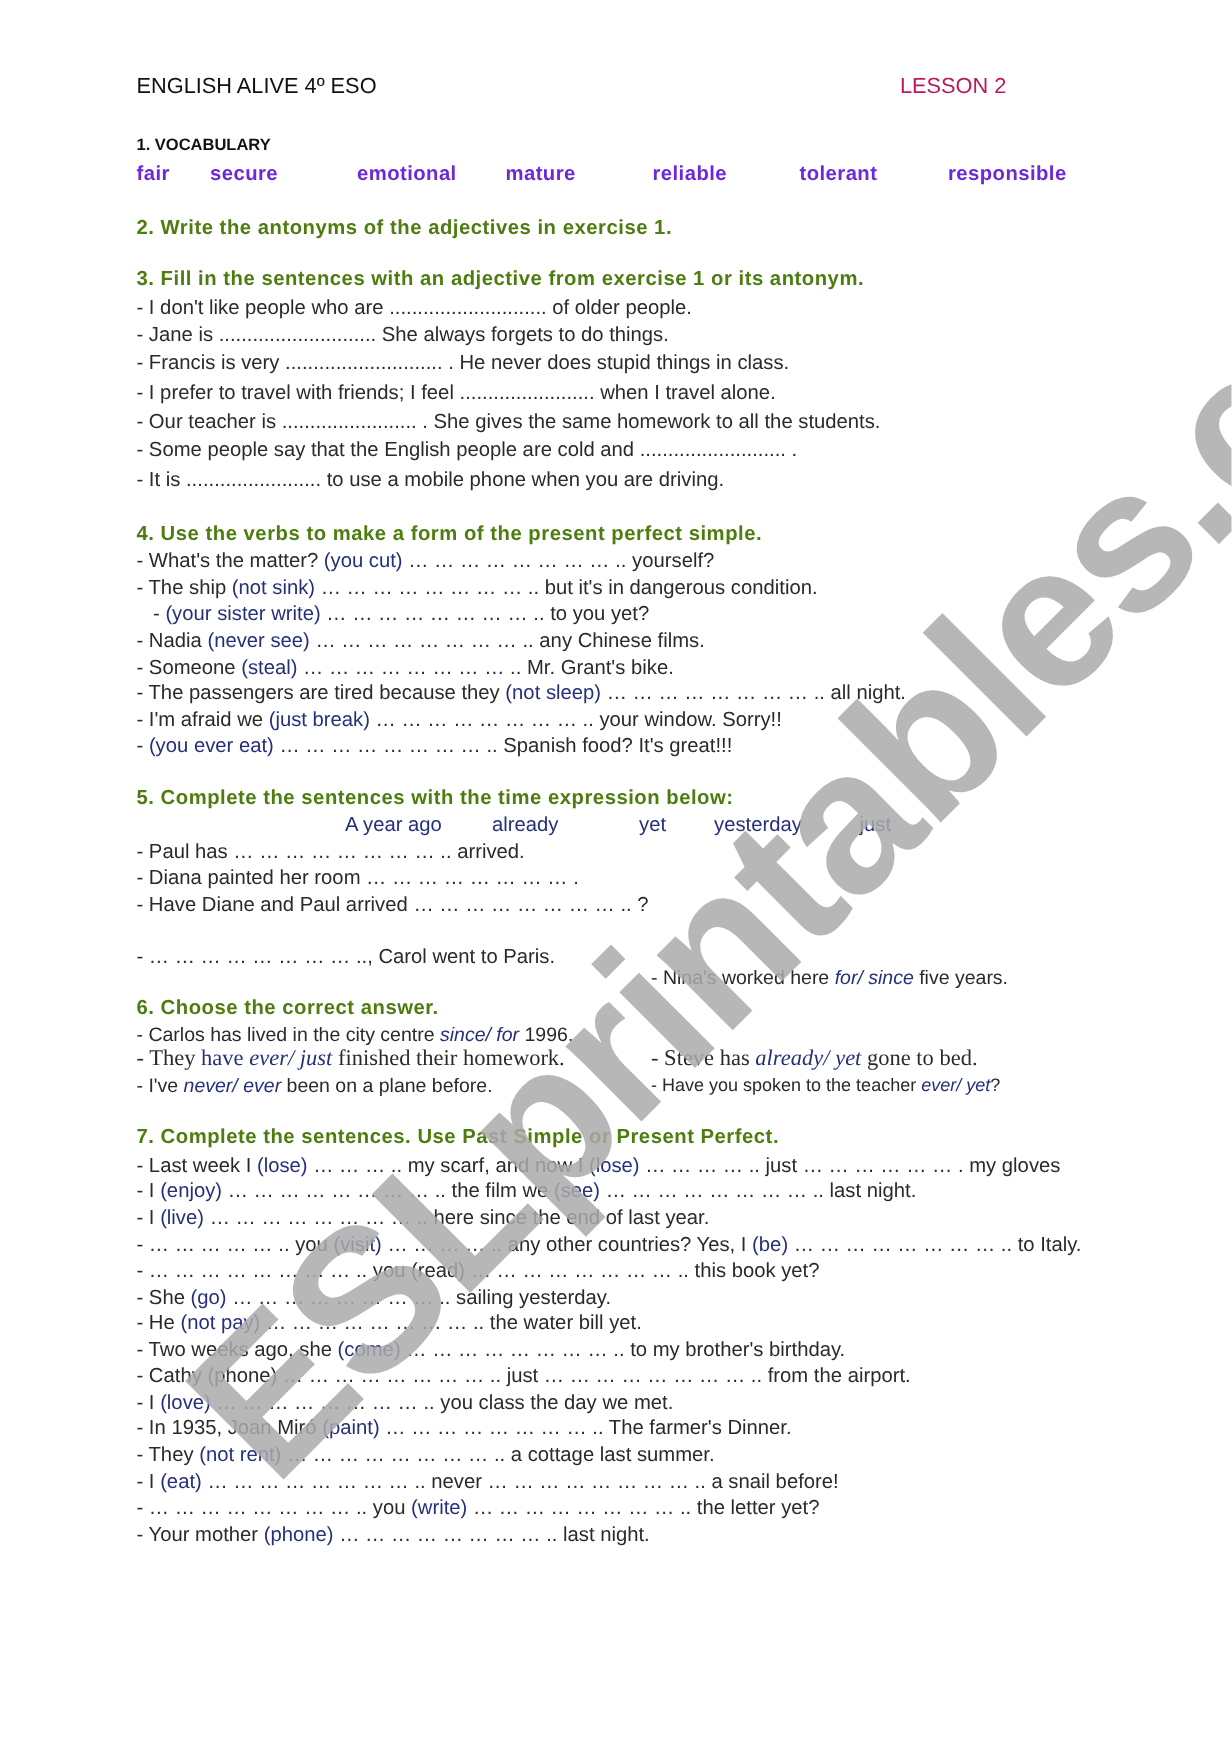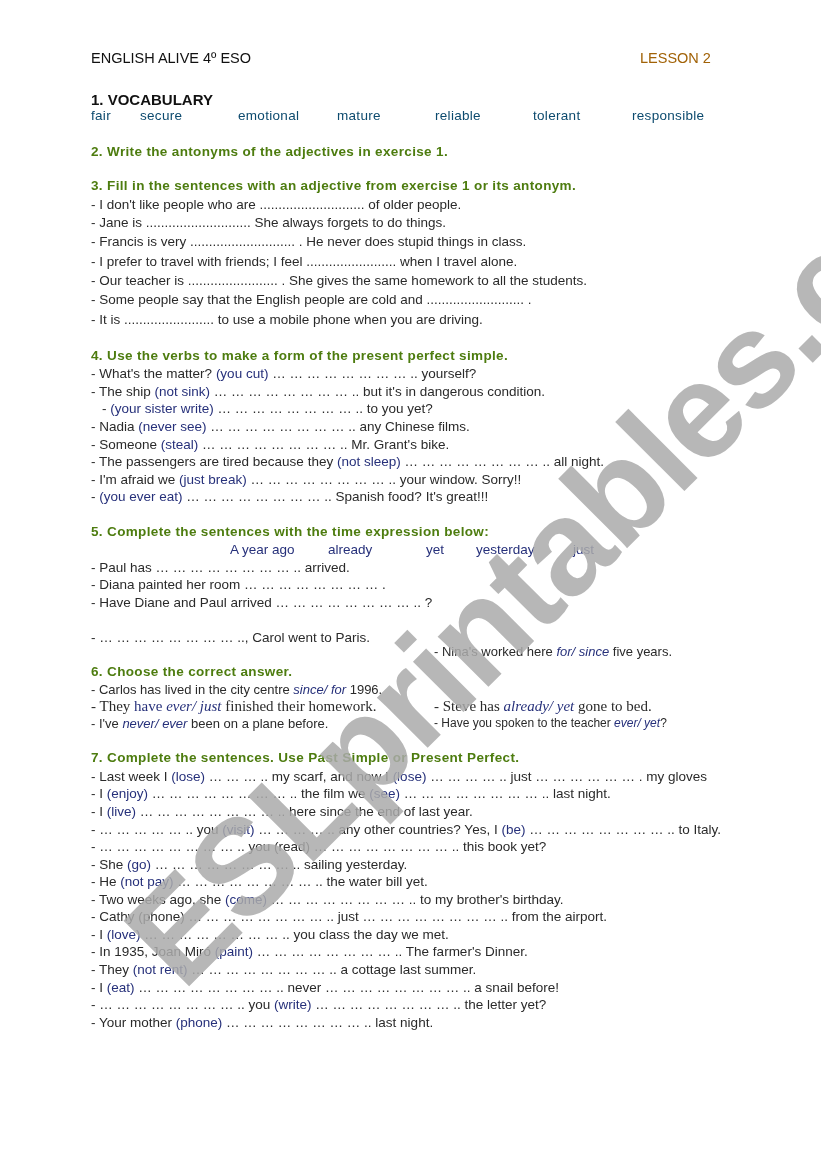--- a/index.html
+++ b/index.html
@@ -2,24 +2,24 @@
 <html><head>
 <meta charset="utf-8">
 <style>
   html, body { margin: 0; padding: 0; background: #ffffff; }
   body { width: 821px; height: 1169px; position: relative; overflow: hidden;
          font-family: "Liberation Sans", sans-serif; color: #1a1a1a; }
   .page { position: absolute; left: 0; top: 0; width: 821px; height: 1169px; }
   .abs { position: absolute; white-space: nowrap; }
   .hdr { font-size: 14.5px; top: 50px; }
   .hdr-left { left: 91px; color: #111; }
-  .hdr-right { left: 600px; color: #a16207; margin-left: 40px; }
+  .hdr-right { left: 600px; color: #be185d; }
   .sec-title { font-weight: bold; font-size: 13.5px; letter-spacing: 0.35px; color: #4d7c0f; }
-  .sec1-title { font-weight: bold; font-size: 15px; color: #111; }
-  .vocab { font-weight: normal; font-size: 13.5px; letter-spacing: 0.3px; color: #0c4a6e; }
+  .sec1-title { font-weight: bold; font-size: 11px; color: #111; }
+  .vocab { font-weight: bold; font-size: 13.5px; letter-spacing: 0.3px; color: #6d28d9; }
   .line { font-size: 13.5px; color: #2a2a2a; }
   .blue { color: #26307a; }
   .it { font-style: italic; }
   .serif { font-family: "Liberation Serif", serif; font-size: 15px; }
   .watermark { position: absolute; left: 20px; top: 560px; width: 960px;
                transform: rotate(-45deg); transform-origin: 0 0;
                font-family: "Liberation Sans", sans-serif; font-weight: bold;
                font-size: 135px; color: rgba(170,170,170,0.85); white-space: nowrap;
                letter-spacing: -2px; pointer-events: none; }
 </style>

